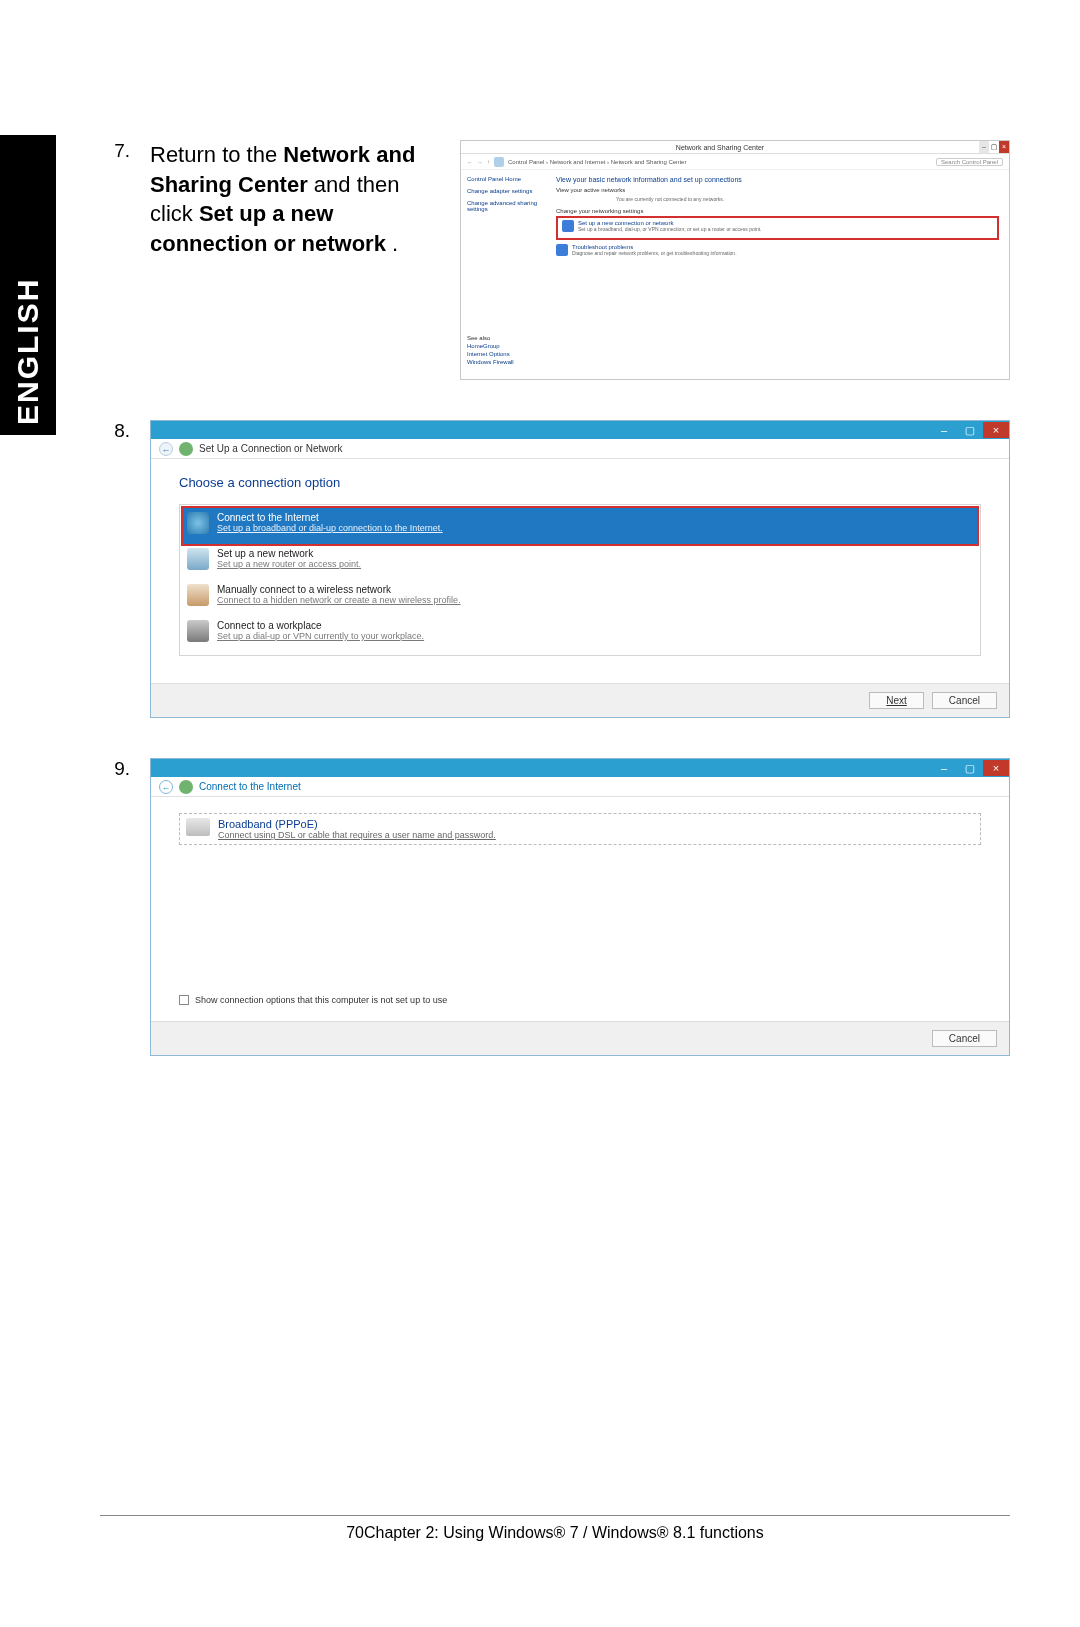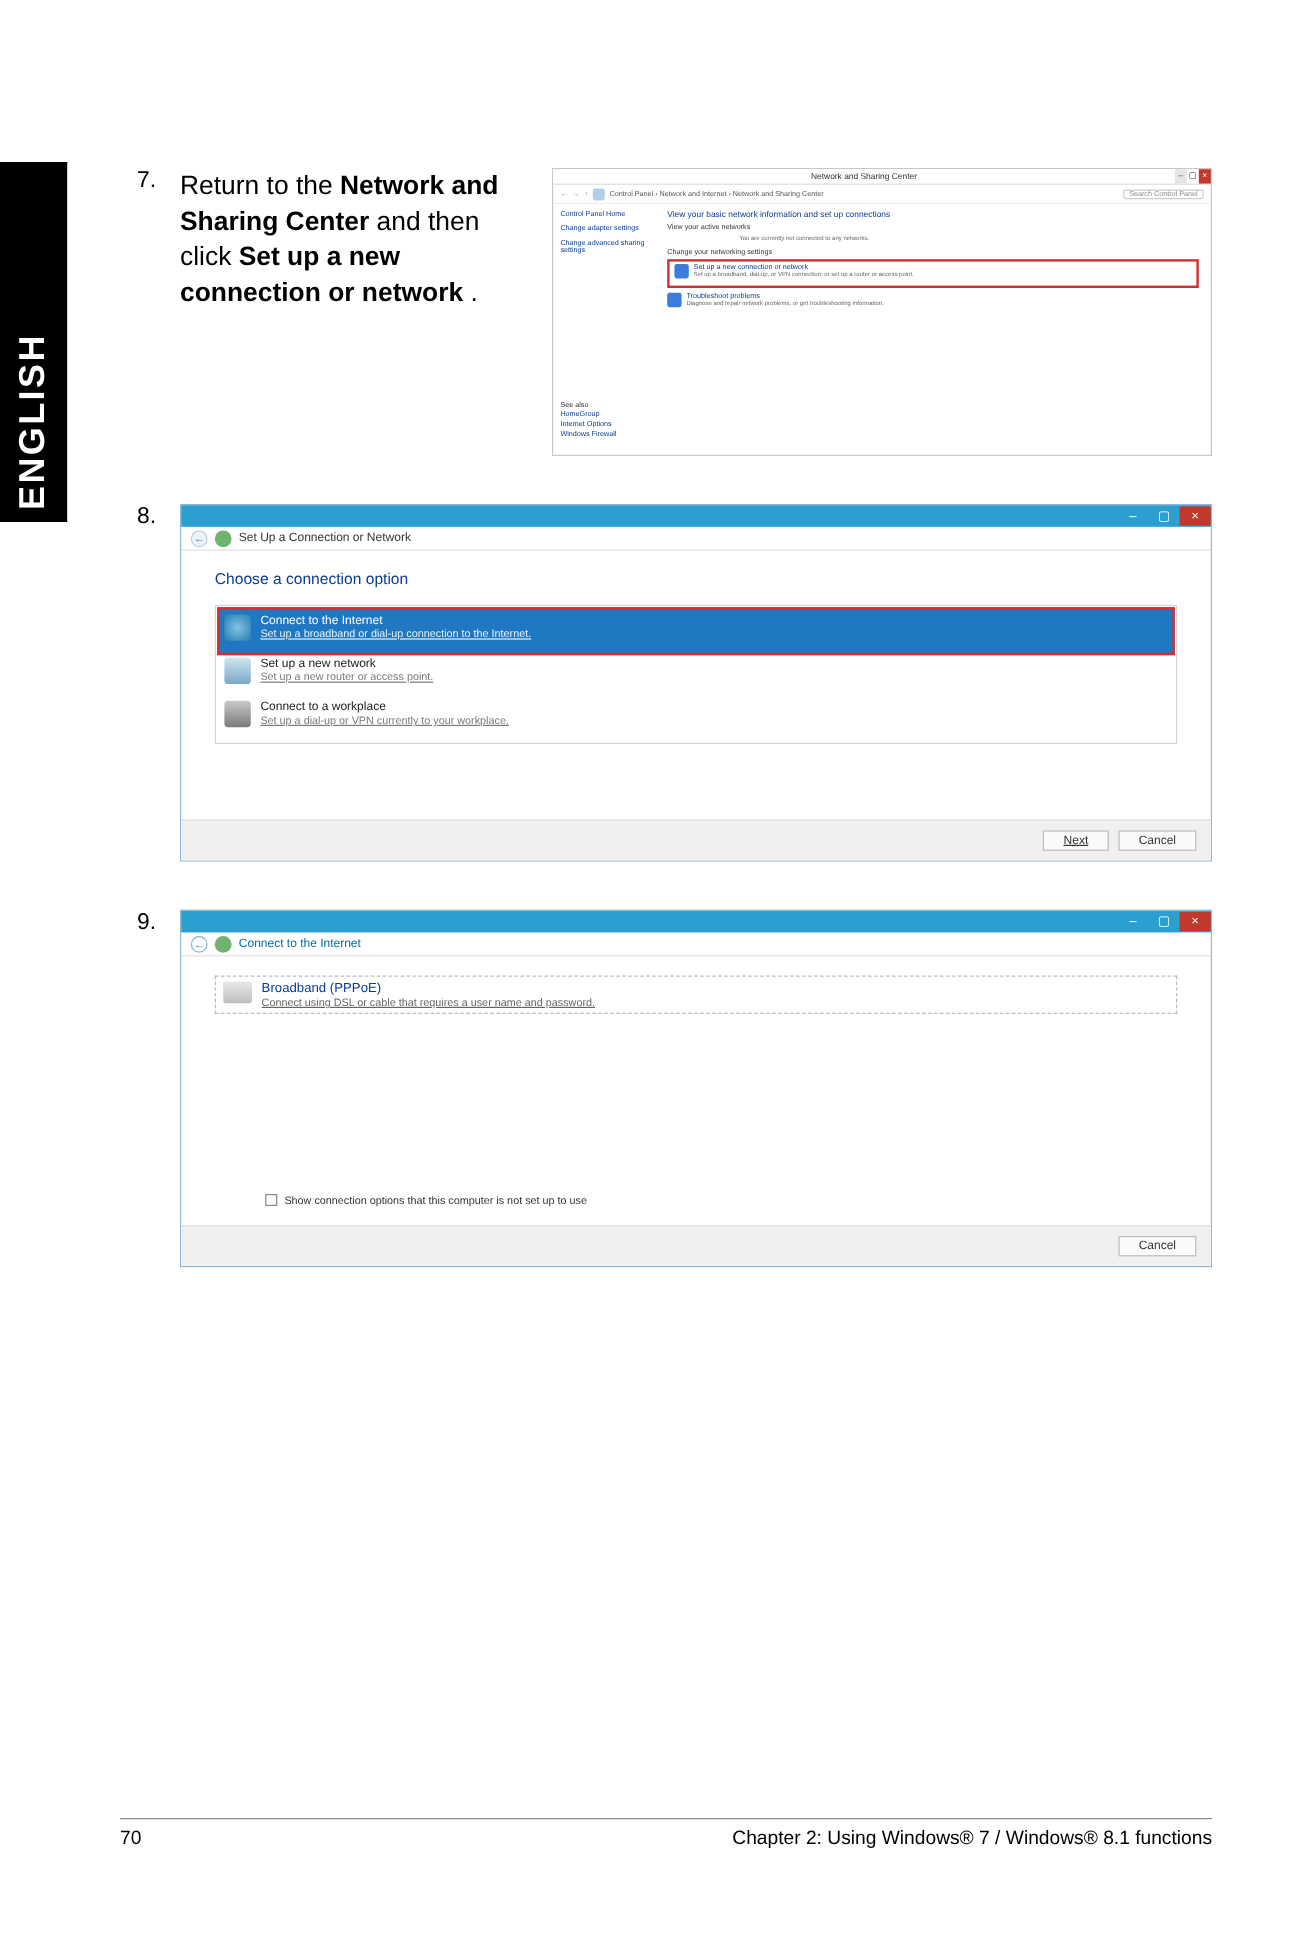--- a/index.html
+++ b/index.html
@@ -243,41 +243,41 @@
     display:flex; gap:8px; align-items:flex-start;
   }
   .s3-bb .ico {
     width:24px;height:18px;background:linear-gradient(#e8e8e8,#bdbdbd);
     border-radius:2px;flex:none;
   }
   .s3-bb .t { color:#0a3d8f; font-size:11px;}
   .s3-bb .d { color:#666; font-size:9px;text-decoration:underline;}
   .s3-check {
     position:absolute; left:28px; bottom:50px;
-    display:flex; align-items:center; gap:6px; font-size:9px; color:#333;margin-left:42px;
+    display:flex; align-items:center; gap:6px; font-size:9px; color:#333;
   }
   .s3-check .box { width:10px;height:10px;border:1px solid #888;}
   .s3-footer {
     position:absolute; bottom:0; left:0; right:0;
     height:34px; background:#f0f0f0; border-top:1px solid #ddd;
     display:flex; align-items:center; justify-content:flex-end; gap:8px;
     padding: 0 12px;
   }
   .s3-footer .btn {
     border:1px solid #bbb; background:#fafafa; padding:2px 16px; font-size:10px;
   }
   
   .page-footer {
     position:absolute;
     left: 100px; right: 70px;
     bottom: 85px;
     border-top:1px solid #888;
     padding-top:8px;
     display:flex;
-    justify-content:space-between;
+    justify-content:center;
     font-size:16px;
     font-family: "Segoe UI", Arial, sans-serif;
   }
   .page-footer .chap { }
 </style>
 </head>
 <body>
 
 <div class="sidebar-tab">ENGLISH</div>
 
@@ -375,20 +375,27 @@
             </div>
           </div>
           <div class="s2-opt">
             <div class="ico router"></div>
             <div class="txt">
               <div class="t">Set up a new network</div>
               <div class="d">Set up a new router or access point.</div>
             </div>
           </div>
           <div class="s2-opt">
+            <div class="ico wifi"></div>
+            <div class="txt">
+              <div class="t">Manually connect to a wireless network</div>
+              <div class="d">Connect to a hidden network or create a new wireless profile.</div>
+            </div>
+          </div>
+          <div class="s2-opt">
             <div class="ico briefcase"></div>
             <div class="txt">
               <div class="t">Connect to a workplace</div>
               <div class="d">Set up a dial-up or VPN currently to your workplace.</div>
             </div>
           </div>
         </div>
       </div>
       <div class="s2-footer">
         <div class="btn"><u>Next</u></div>

